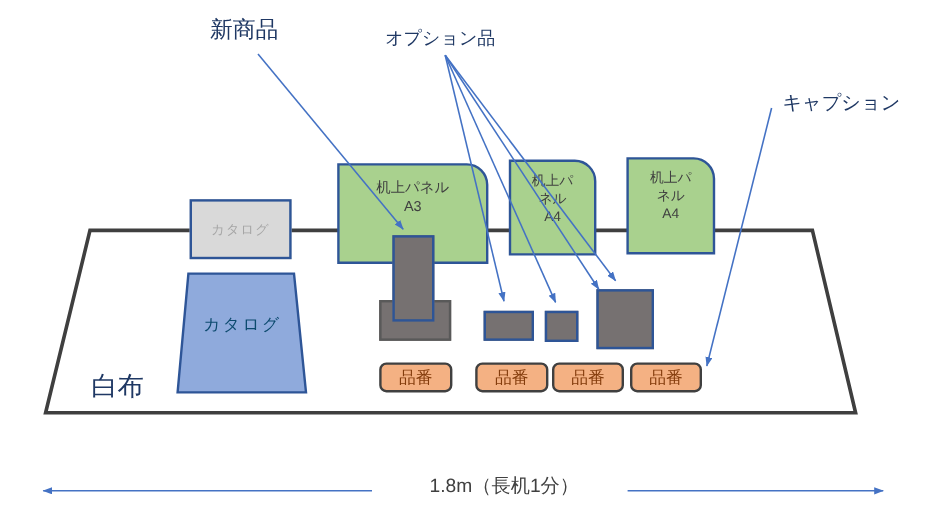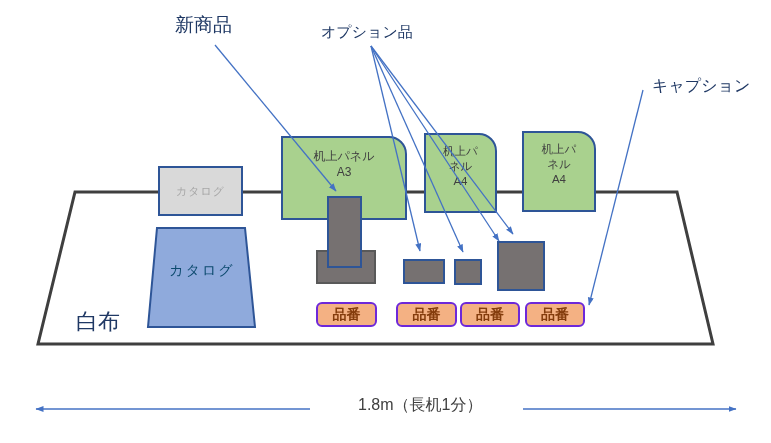--- a/index.html
+++ b/index.html
@@ -30,26 +30,25 @@
     font-size: 12px;
     text-align: center;
     white-space: pre-line;
     line-height: 1.3;
     padding-top: 11px;
   }
   .stand  { background: #767171; border: 2px solid #2E5597; }
   .standbase { background: #767171; border: 2px solid #595959; z-index: 9; }
   .hinban {
     background: #F4B183;
-    border: 2px solid #6d28d9;
+    border: 2px solid #404040;
     border-radius: 6px;
     display: flex; align-items: center; justify-content: center;
     color: #843C0C; font-size: 14px;
     z-index: 12;
-    font-weight: bold;
   }
   .catalog-label {
     position: absolute; z-index: 11;
     color: #0c4a6e; font-size: 14px; letter-spacing: 2px;
     text-align: center;
   }
   .lbl-new      { left: 175px; top: 12px;  font-size: 19px; }
   .lbl-option   { left: 321px; top: 23px;  font-size: 15px; }
   .lbl-caption  { left: 652px; top: 76px;  font-size: 16px; }
   .lbl-cloth    { left: 76px;  top: 307px; font-size: 22px; }

